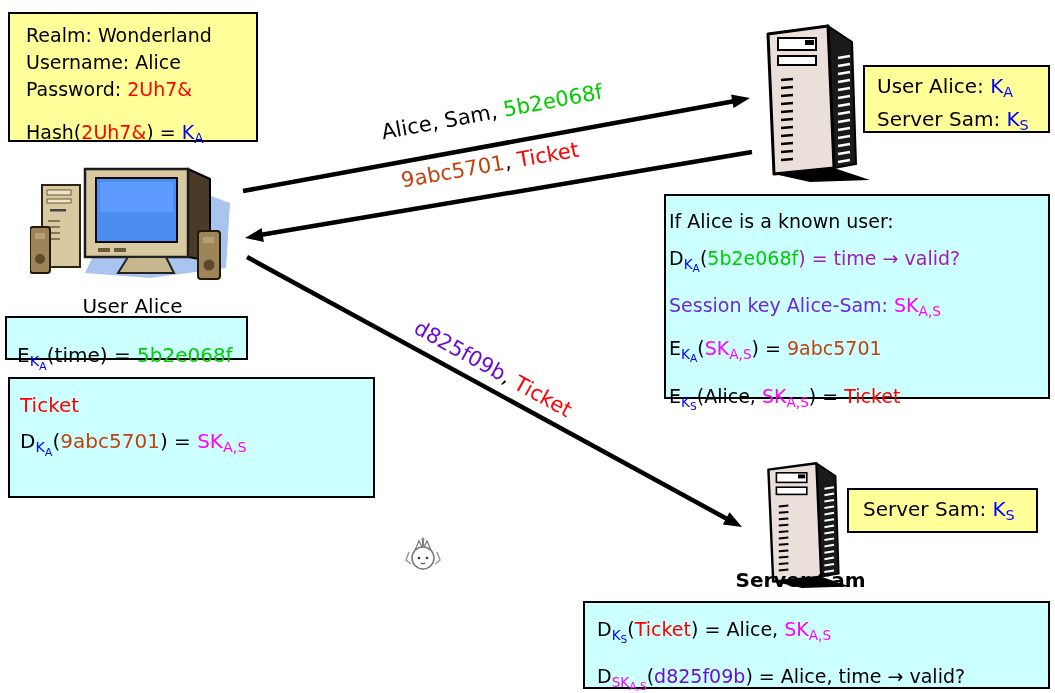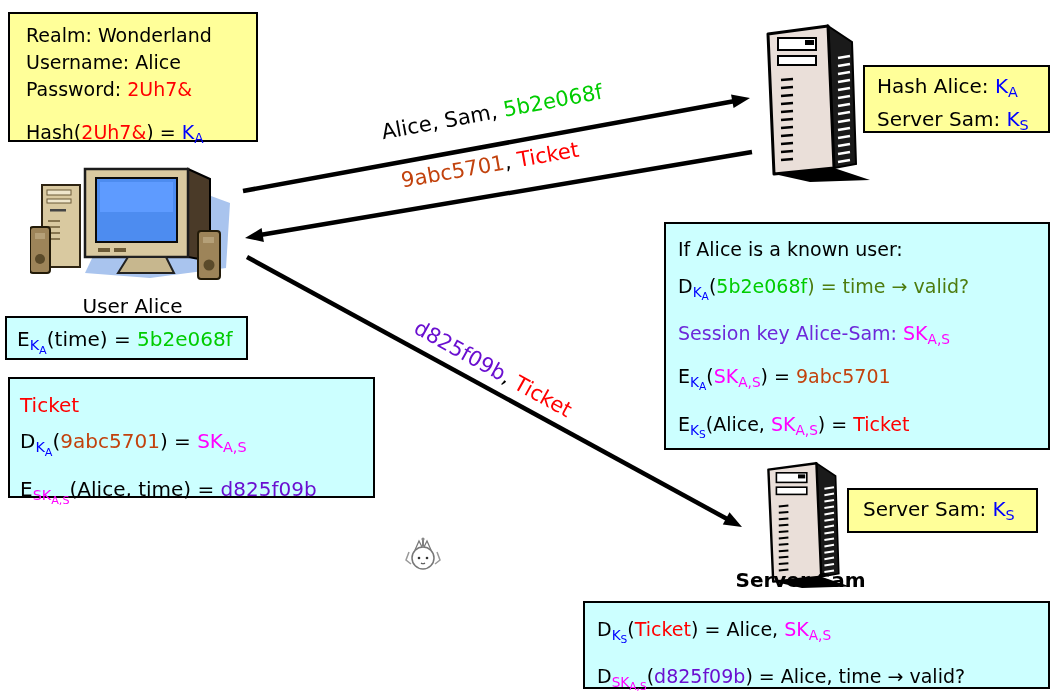--- a/index.html
+++ b/index.html
@@ -119,41 +119,40 @@
     </g>
   </svg>
   <div class="abox nodelabel" style="left:30px;top:294px;width:205px;">User Alice</div>
 
   <svg class="abox" style="left:750px;top:22px;" width="120" height="160" viewBox="0 0 120 160">
       <use href="#towerdef"></use>
     </svg>
   <div class="abox nodelabel" style="left:745px;top:176px;width:130px;margin-top:48px;">KDC</div>
 
   <div class="abox panel yellow" style="left:863px;top:65px;width:187px;height:68px;padding:6px 0 0 12px;font-size:20px;line-height:27px;">
-    <div class="line"><span style="color: rgb(0, 0, 0);">Hash Alice: </span><span style="color: rgb(0, 0, 255);">K</span><span class="s1" style="color: rgb(0, 0, 255);">A</span></div>
+    <div class="line"><span style="color: rgb(0, 0, 0);">User Alice: </span><span style="color: rgb(0, 0, 255);">K</span><span class="s1" style="color: rgb(0, 0, 255);">A</span></div>
     <div class="line"><span style="color: rgb(0, 0, 0);">Server Sam: </span><span style="color: rgb(0, 0, 255);">K</span><span class="s1" style="color: rgb(0, 0, 255);">S</span></div>
   </div>
 
   <div class="msg" style="left:357px;top:100px;width:270px;transform:rotate(-10.5deg);"><span style="color: rgb(0, 0, 0);">Alice, Sam, </span><span style="color: rgb(0, 204, 0);">5b2e068f</span></div>
   <div class="msg" style="left:380px;top:153px;width:220px;transform:rotate(-10deg);"><span style="color: rgb(194, 66, 13);">9abc5701</span><span style="color: rgb(0, 0, 0);">, </span><span style="color: rgb(255, 0, 0);">Ticket</span></div>
   <div class="msg" style="left:388px;top:357px;width:210px;transform:rotate(29deg);"><span style="color: rgb(106, 15, 208);">d825f09b</span><span style="color: rgb(0, 0, 0);">, </span><span style="color: rgb(255, 0, 0);">Ticket</span></div>
 
-  <div class="abox panel cyan" style="left:5px;top:316px;width:243px;height:44px;padding:4px 0 0 10px;font-size:20px;line-height:34px;">
+  <div class="abox panel cyan" style="left:5px;top:316px;width:243px;height:44px;padding:20px 0 0 10px;font-size:20px;line-height:34px;">
     <div class="line"><span style="color: rgb(0, 0, 0);">E</span><span class="s1" style="color: rgb(0, 0, 255);">K</span><span class="s2" style="color: rgb(0, 0, 255);">A</span><span style="color: rgb(0, 0, 0);">(time) = </span><span style="color: rgb(0, 204, 0);">5b2e068f</span></div>
   </div>
 
   <div class="abox panel cyan" style="left:8px;top:377px;width:367px;height:121px;padding:8px 0 0 10px;font-size:20px;line-height:36px;">
     <div class="line"><span style="color: rgb(255, 0, 0);">Ticket</span></div>
     <div class="line"><span style="color: rgb(0, 0, 0);">D</span><span class="s1" style="color: rgb(0, 0, 255);">K</span><span class="s2" style="color: rgb(0, 0, 255);">A</span><span style="color: rgb(0, 0, 0);">(</span><span style="color: rgb(194, 66, 13);">9abc5701</span><span style="color: rgb(0, 0, 0);">) = </span><span style="color: rgb(255, 0, 255);">SK</span><span class="s1" style="color: rgb(255, 0, 255);">A,S</span></div>
-    <div class="line"><span style="color: rgb(0, 0, 0);">E</span><span class="s1" style="color: rgb(255, 0, 255);">SK</span><span class="s2" style="color: rgb(255, 0, 255);">A,S</span><span style="color: rgb(0, 0, 0);">(Alice, time) = </span><span style="color: rgb(106, 15, 208);">d825f09b</span></div>
   </div>
 
-  <div class="abox panel cyan" style="left:664px;top:222px;width:386px;height:228px;padding:7px 0 0 12px;font-size:19px;line-height:36.5px;">
+  <div class="abox panel cyan" style="left:664px;top:194px;width:386px;height:205px;padding:7px 0 0 3px;font-size:19px;line-height:36.5px;">
     <div class="line"><span style="color: rgb(0, 0, 0);">If Alice is a known user:</span></div>
-    <div class="line"><span style="color: rgb(0, 0, 0);">D</span><span class="s1" style="color: rgb(0, 0, 255);">K</span><span class="s2" style="color: rgb(0, 0, 255);">A</span><span style="color: rgb(0, 0, 0);">(</span><span style="color: rgb(0, 204, 0);">5b2e068f</span><span style="color: #4d7c0f;">) = time → valid?</span></div>
+    <div class="line"><span style="color: rgb(0, 0, 0);">D</span><span class="s1" style="color: rgb(0, 0, 255);">K</span><span class="s2" style="color: rgb(0, 0, 255);">A</span><span style="color: rgb(0, 0, 0);">(</span><span style="color: rgb(0, 204, 0);">5b2e068f</span><span style="color: #a21caf;">) = time → valid?</span></div>
     <div class="line"><span style="color: #6d28d9;">Session key Alice-Sam: </span><span style="color: rgb(255, 0, 255);">SK</span><span class="s1" style="color: rgb(255, 0, 255);">A,S</span></div>
     <div class="line"><span style="color: rgb(0, 0, 0);">E</span><span class="s1" style="color: rgb(0, 0, 255);">K</span><span class="s2" style="color: rgb(0, 0, 255);">A</span><span style="color: rgb(0, 0, 0);">(</span><span style="color: rgb(255, 0, 255);">SK</span><span class="s1" style="color: rgb(255, 0, 255);">A,S</span><span style="color: rgb(0, 0, 0);">) = </span><span style="color: rgb(194, 66, 13);">9abc5701</span></div>
     <div class="line"><span style="color: rgb(0, 0, 0);">E</span><span class="s1" style="color: rgb(0, 0, 255);">K</span><span class="s2" style="color: rgb(0, 0, 255);">S</span><span style="color: rgb(0, 0, 0);">(Alice, </span><span style="color: rgb(255, 0, 255);">SK</span><span class="s1" style="color: rgb(255, 0, 255);">A,S</span><span style="color: rgb(0, 0, 0);">) = </span><span style="color: rgb(255, 0, 0);">Ticket</span></div>
   </div>
 
   <svg class="abox" style="left:742px;top:460px;" width="120" height="128" viewBox="0 0 120 160">
       <use href="#towerdef"></use>
     </svg>
   <div class="abox nodelabel" style="left:728px;top:568px;width:145px;font-weight:bold;">Server Sam</div>
 

